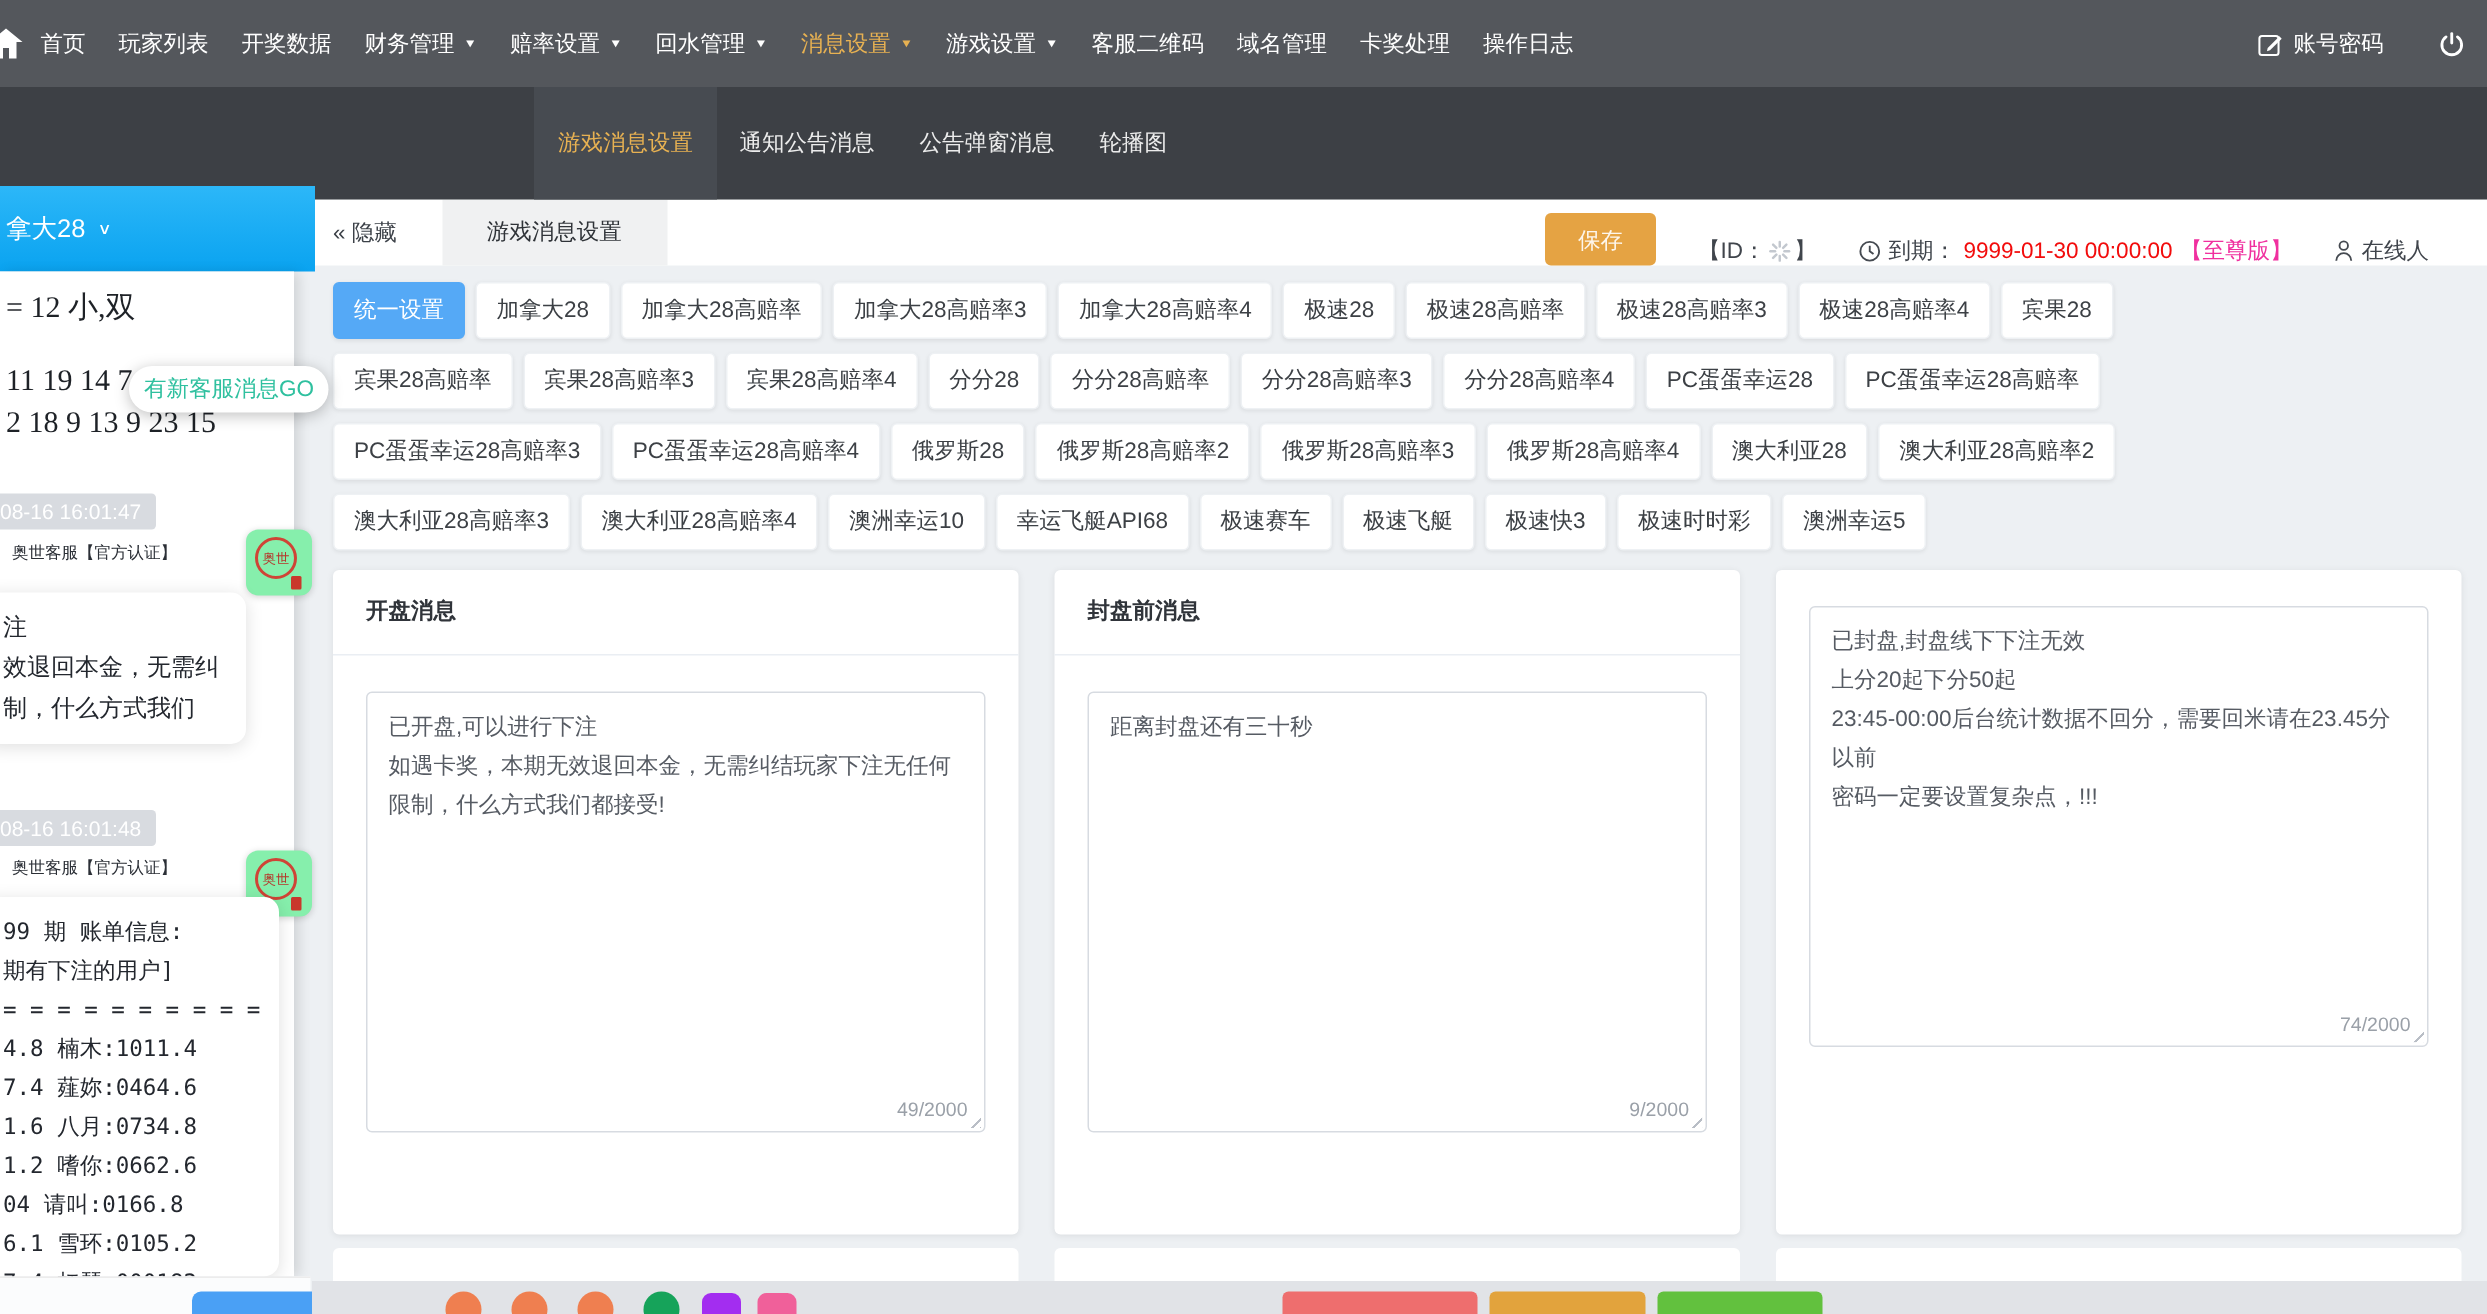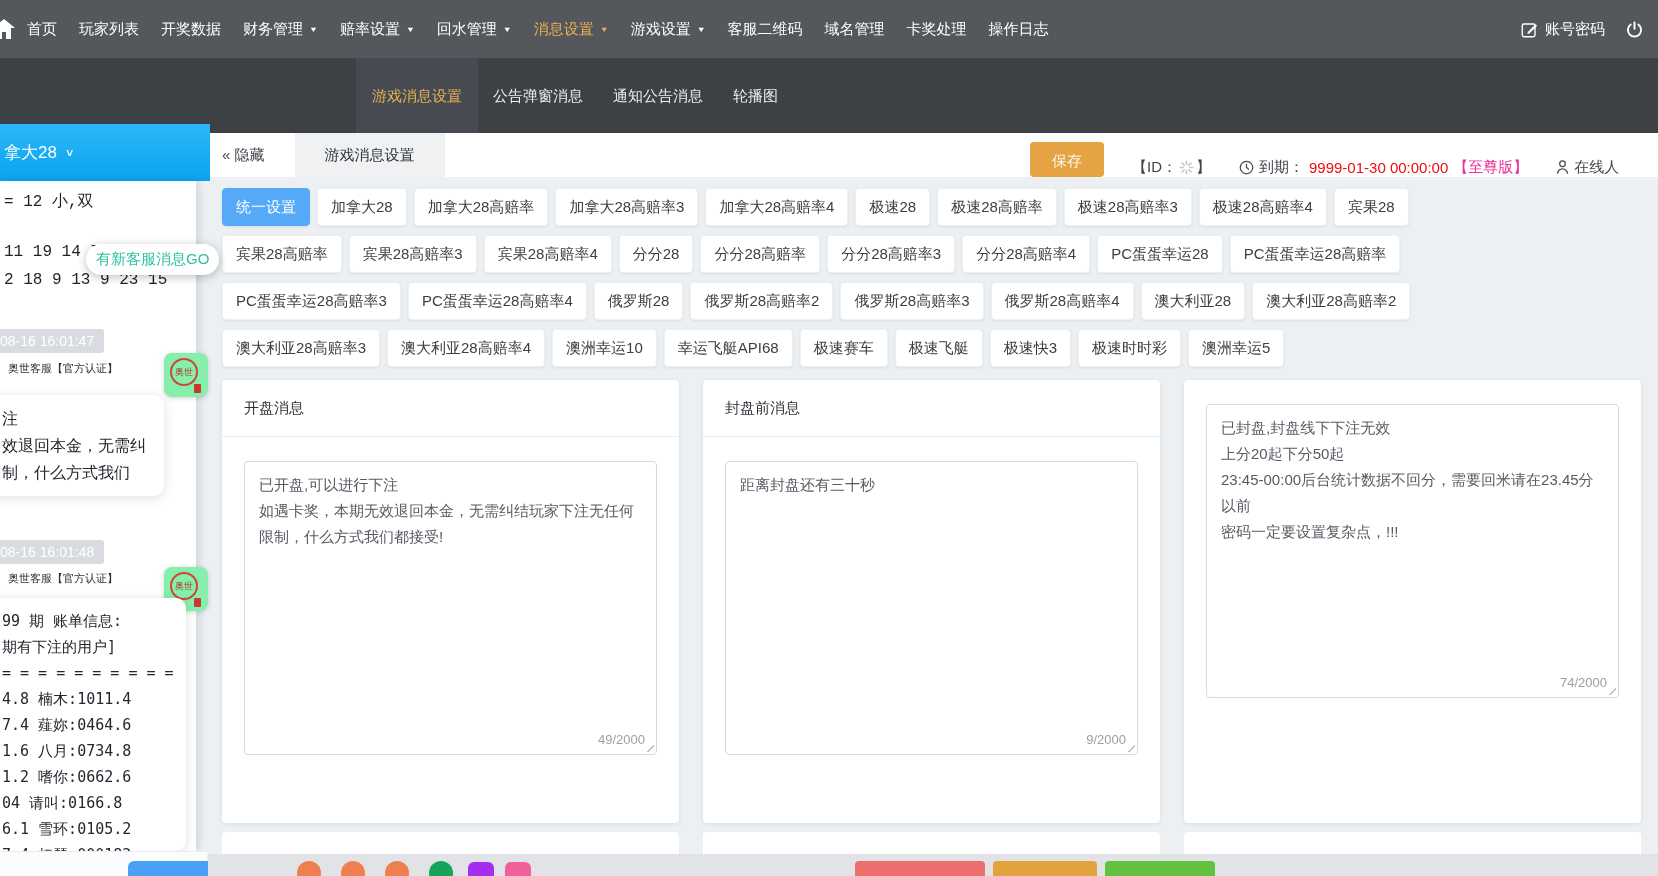--- a/index.html
+++ b/index.html
@@ -7,21 +7,21 @@
   font-family:"Liberation Sans","DejaVu Sans",sans-serif;-webkit-font-smoothing:antialiased}
 
 
 .topnav{position:absolute;left:0;top:0;width:1658px;height:58px;background:#54575c;
   display:flex;align-items:center;color:#fff;z-index:3}
 .home-ic{margin-left:-8px;width:24px;display:flex;align-items:center}
 .nav-items{display:flex;align-items:center;height:100%}
 .nav-item{padding:0 11px;font-size:15px;display:flex;align-items:center;gap:6px;cursor:pointer;white-space:nowrap}
 .nav-item.accent{color:#e7b152}
 .caret{font-size:9px;transform:scaleY(.85);line-height:1}
-.nav-right{margin-left:auto;display:flex;align-items:center;padding-right:14px;gap:0}
+.nav-right{margin-left:auto;display:flex;align-items:center;padding-right:14px;gap:16px}
 .nav-acct{display:flex;align-items:center;gap:7px;font-size:15px;cursor:pointer}
 .power{margin-left:20px;cursor:pointer;display:flex;align-items:center}
 
 
 .subnav{position:absolute;left:0;top:58px;width:1658px;height:75px;background:#3d4045;
   display:flex;align-items:center;padding-left:356px;box-sizing:border-box;z-index:2}
 .sub-tab{margin:0 15px;height:75px;line-height:75px;font-size:15px;color:#ececec;cursor:pointer;white-space:nowrap}
 .sub-tab.active{margin:0;padding:0 16px;background:#474b51;color:#e7b152}
 
 
@@ -42,21 +42,21 @@
   padding:11px 146px 10px 14px;display:flex;flex-wrap:wrap;gap:9px 7px;align-content:flex-start}
 .gbtn{height:38px;line-height:36px;padding:0 13px;font-size:15px;color:#3c4045;background:#fff;
   border:1px solid #eef1f4;border-radius:4px;box-shadow:0 1px 3px rgba(0,0,0,.08);cursor:pointer;
   font-family:"Liberation Sans",sans-serif;white-space:nowrap;box-sizing:border-box}
 .gbtn.active{background:#55a9f6;border-color:#55a9f6;color:#fff}
 
 
 .panels{position:absolute;left:222px;top:380px;display:flex;gap:24px}
 .panel{width:457px;height:443px;background:#fff;border-radius:4px;box-shadow:0 1px 5px rgba(0,0,0,.08);box-sizing:border-box}
 .panel-header{height:56px;line-height:56px;padding:0 22px;border-bottom:1px solid #eaeef3;
-  font-size:15px;font-weight:400;color:#30343a}
+  font-size:15px;font-weight:700;color:#30343a}
 .panel-body{padding:24px 22px 0}
 .ta-wrap{position:relative}
 .ta{display:block;width:100%;height:294px;box-sizing:border-box;padding:10px 14px;border:1px solid #d7dbe1;
   border-radius:4px;font-size:15px;line-height:26px;color:#565b63;resize:none;outline:none;
   font-family:"Liberation Sans","DejaVu Sans",sans-serif;background:#fff}
 .counter{position:absolute;right:12px;bottom:8px;font-size:13px;color:#9aa0a8}
 .resize-handle{position:absolute;right:3px;bottom:3px;width:10px;height:10px;
   clip-path:polygon(100% 0,100% 100%,0 100%);
   background:repeating-linear-gradient(135deg,#b9bec6 0 1.5px,transparent 1.5px 4.5px)}
 
@@ -72,21 +72,21 @@
 .f-btn{position:absolute;top:7px;height:26px;border-radius:4px}
 
 
 .chat{position:absolute;left:0;top:124px;width:210px;height:752px;z-index:5}
 .chat-header{position:absolute;left:0;top:0;width:210px;height:57px;
   background:linear-gradient(180deg,#2cb7f8,#0aa3f0);color:#fff;font-size:17px;
   display:flex;align-items:center;padding-left:4px;box-sizing:border-box}
 .chat-caret{margin-left:8px;font-size:13px;transform:scaleY(.8)}
 .chat-body{position:absolute;left:0;top:57px;width:196px;height:670px;background:#fff;
   box-shadow:3px 0 8px rgba(0,0,0,.12)}
-.c-line{position:absolute;left:4px;font-family:Liberation Mono, monospace;font-size:16px;color:#1e2227;white-space:nowrap}
+.c-line{position:absolute;left:4px;font-family:Liberation Serif, serif;font-size:20px;color:#1e2227;white-space:nowrap}
 .toast{position:absolute;left:86px;top:63px;padding:6px 10px;background:#fff;border-radius:16px;
   box-shadow:0 2px 10px rgba(0,0,0,.25);color:#2fc09f;font-size:15px;white-space:nowrap;z-index:9;cursor:pointer}
 .ts{position:absolute;left:-10px;padding:4px 10px;background:#d8dbe0;color:#fff;border-radius:3px;
   font-size:14px;white-space:nowrap}
 .c-name{position:absolute;left:8px;width:150px;font-size:11px;color:#2b2f36;white-space:nowrap}
 .avatar{position:absolute;left:164px;width:44px;height:44px;background:#86efac;border-radius:8px;
   box-shadow:0 1px 5px rgba(0,0,0,.18)}
 .avatar-ring{position:absolute;left:6px;top:5px;width:28px;height:28px;border:2px solid #cf4436;border-radius:50%;
   display:flex;align-items:center;justify-content:center;font-size:9px;color:#b5382c;box-sizing:border-box}
 .avatar-seal{position:absolute;right:7px;bottom:4px;width:7px;height:9px;background:#c9382b;border-radius:1px}
@@ -187,23 +187,23 @@
           <path d="M7.2 5.8 A8.3 8.3 0 1 0 16.8 5.8"></path>
         </svg>
     </span>
   </div>
 </div>
 
 <div class="subnav">
 
     <div class="sub-tab active">游戏消息设置</div>
 
+    <div class="sub-tab">通知公告消息</div>
+
     <div class="sub-tab">公告弹窗消息</div>
-
-    <div class="sub-tab">通知公告消息</div>
 
     <div class="sub-tab">轮播图</div>
   </div>
 
 <div class="toolbar">
   <span class="hide-btn">
     <span>«</span>
     <span>隐藏</span>
   </span>
   <span class="gray-tab">游戏消息设置</span>

